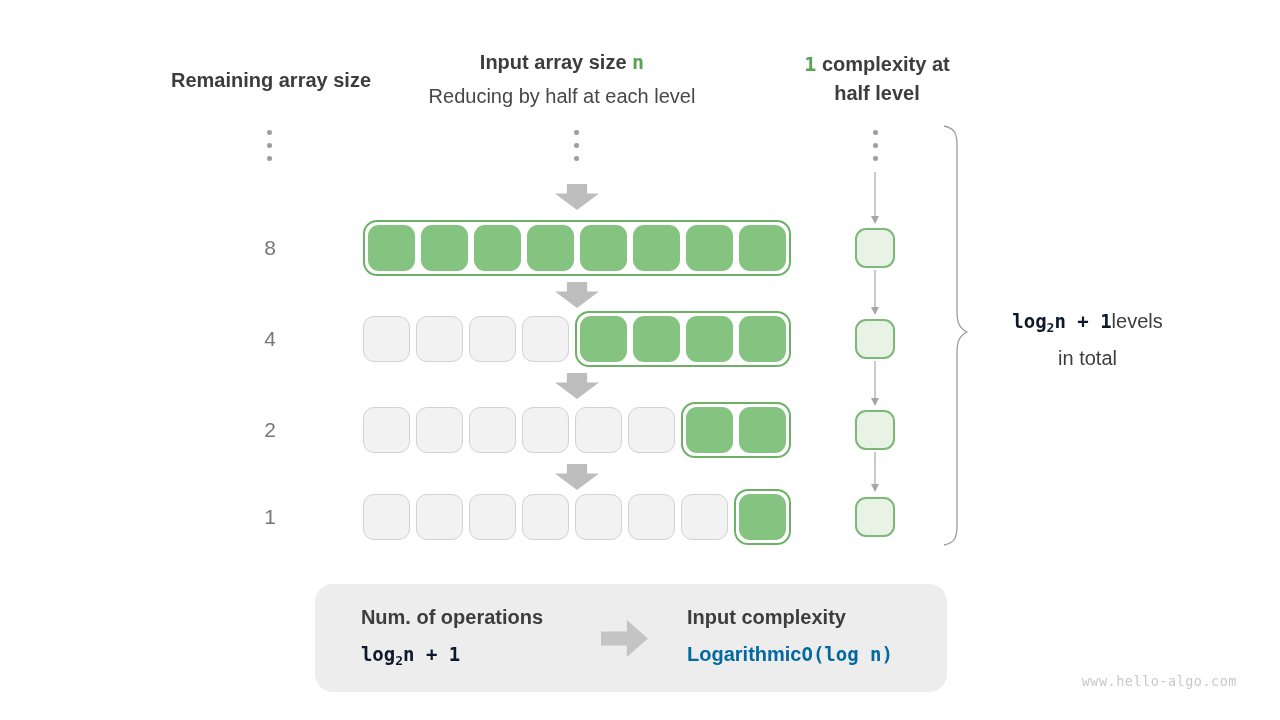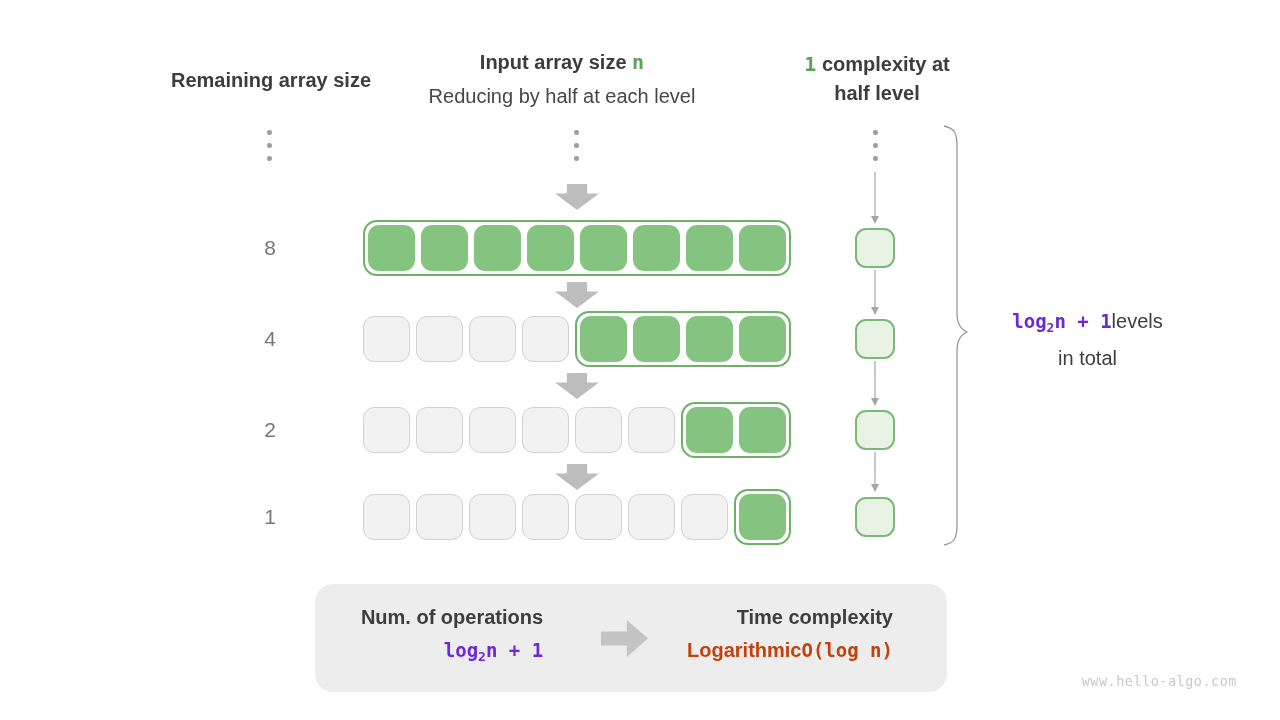--- a/index.html
+++ b/index.html
@@ -29,32 +29,32 @@
   .cell.green{background:#85c380;}
   .green-group{display:flex;gap:6px;padding:3px;border:2px solid #6cb166;border-radius:14px;
     background:#ffffff;box-sizing:content-box;flex:0 0 auto;}
   
   .op-cell{position:absolute;left:855px;width:40px;height:40px;box-sizing:border-box;
     background:#e8f2e5;border:2.5px solid #7cb878;border-radius:11px;}
   .overlay{position:absolute;left:0;top:0;pointer-events:none;}
   
   .levels-note{position:absolute;left:990px;top:306px;width:195px;text-align:center;
     font-size:20px;line-height:30px;color:#3d3d3d;white-space:nowrap;}
-  .formula{font-family:"DejaVu Sans Mono",monospace;font-weight:bold;color:#6d28d9;font-size:19px;}
+  .formula{font-family:"DejaVu Sans Mono",monospace;font-weight:bold;color:#0f172a;font-size:19px;}
   .formula .sub{font-size:13px;vertical-align:-4px;}
   .levels-word{text-align:center;}
   
   .summary-box{position:absolute;left:315px;top:584px;width:632px;height:108px;
     background:#ededed;border-radius:18px;}
-  .summary-col{position:absolute;top:20px;text-align:right;white-space:nowrap;}
+  .summary-col{position:absolute;top:20px;text-align:left;white-space:nowrap;}
   .summary-title{font-size:20px;font-weight:bold;color:#3d3d3d;line-height:26px;}
-  .summary-value{margin-top:11px;line-height:18px;}
+  .summary-value{margin-top:11px;line-height:26px;}
   .right-arrow{position:absolute;left:286px;top:36px;width:47px;height:37px;background:#c4c4c4;
     clip-path:polygon(0 31%,55% 31%,55% 0,100% 50%,55% 100%,55% 69%,0 69%);}
-  .teal{color:#c2410c;}
+  .teal{color:#0369a1;}
   .tc-name{font-size:20px;font-weight:bold;}
   .tc-bigo{font-family:"DejaVu Sans Mono",monospace;font-weight:bold;font-size:19px;}
   
   .watermark{position:absolute;right:43px;top:673px;font-family:"DejaVu Sans Mono",monospace;
     font-size:13.5px;color:#c9c9c9;letter-spacing:.5px;}
 </style>
 </head>
 <body>
 
 <div class="canvas">
@@ -176,21 +176,21 @@
 
   <div class="summary-box">
     <div class="summary-col center-x" style="left:137px;">
       <div class="summary-title">Num. of operations</div>
       <div class="summary-value">
         <span class="formula"><span>log</span><span class="sub">2</span><span>n + 1</span></span>
       </div>
     </div>
     <div class="right-arrow"></div>
     <div class="summary-col center-x" style="left:475px;">
-      <div class="summary-title">Time complexity</div>
+      <div class="summary-title">Input complexity</div>
       <div class="summary-value">
         <span class="teal tc-name">Logarithmic</span><span class="teal tc-bigo">O(log n)</span>
       </div>
     </div>
   </div>
 
   <div class="watermark">www.hello-algo.com</div>
 
 </div>
 

